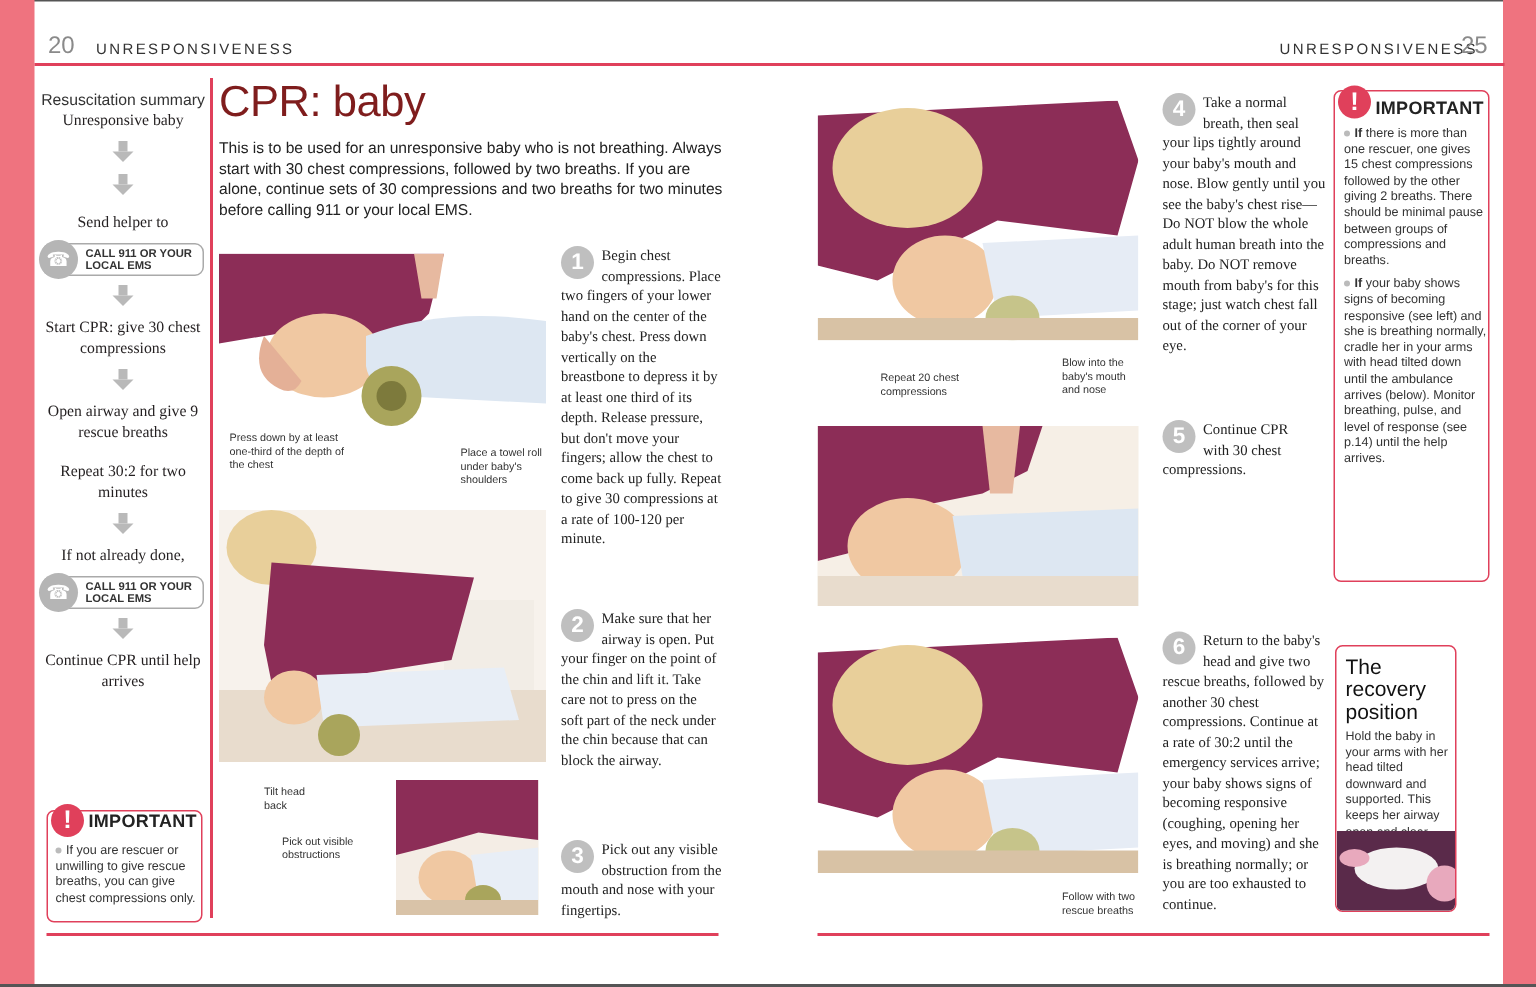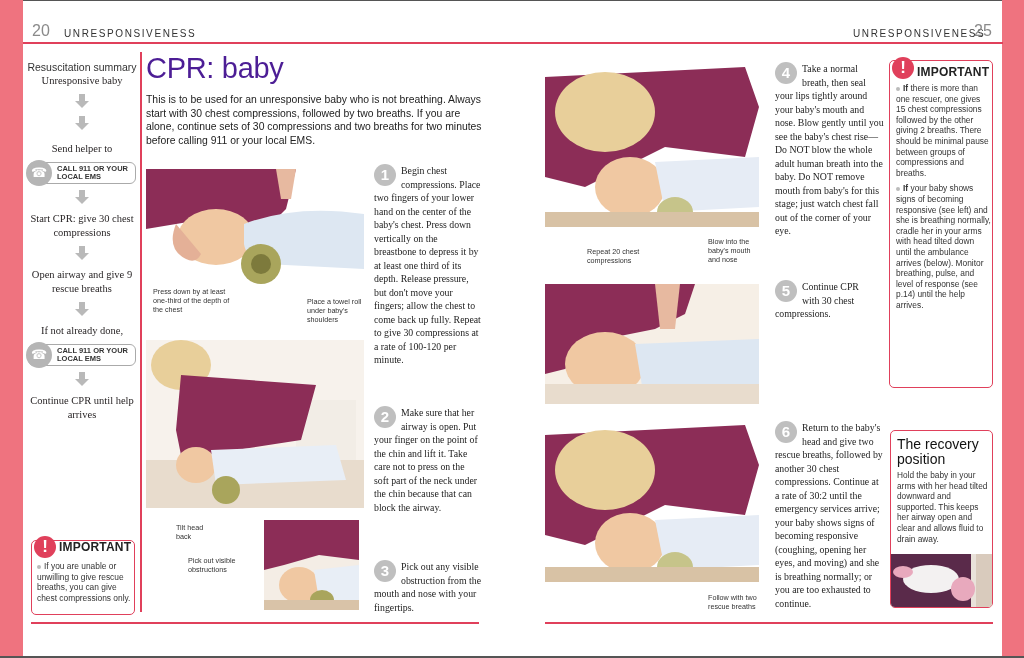--- a/index.html
+++ b/index.html
@@ -28,30 +28,30 @@
   .call-pill .ctext { margin-left: 28px; font-family: "Liberation Sans", sans-serif; font-weight: bold; font-size: 7.5px; line-height: 8px; color: #333; text-align: left; }
   .vsep { position: absolute; left: 140px; top: 52px; width: 2px; height: 560px; background: #e0405b; }
 
   .imp-box { position: absolute; border: 1.5px solid #e0405b; border-radius: 5px; background: #fff; }
   .imp-badge { position: absolute; left: 6px; top: -2px; width: 22px; height: 22px; border-radius: 50%; background: #e0405b; color: #fff; font-weight: bold; font-size: 17px; text-align: center; line-height: 22px; }
   .imp-title { font-family: "Liberation Sans", sans-serif; font-size: 12px; font-weight: bold; color: #222; letter-spacing: 0.2px; }
   .imp-text { font-size: 8.4px; line-height: 10.6px; color: #333; }
   .imp-text p { margin-bottom: 5px; }
   .bullet { display: inline-block; width: 4px; height: 4px; border-radius: 50%; background: #bbb; margin-right: 3px; vertical-align: middle; }
 
-  .title { position: absolute; left: 146px; top: 52px; font-size: 29px; color: #4c1d95; font-weight: normal; letter-spacing: -0.3px; }
+  .title { position: absolute; left: 146px; top: 52px; font-size: 29px; color: #7f1d1d; font-weight: normal; letter-spacing: -0.3px; }
   .intro { position: absolute; left: 146px; top: 93px; width: 340px; font-size: 10.4px; line-height: 13.6px; color: #222; }
 
   .photo { position: absolute; overflow: hidden; }
   .caption { position: absolute; font-size: 7.2px; line-height: 9px; color: #333; }
 
   .stepblock { position: absolute; font-family: "Liberation Serif", serif; font-size: 9.8px; line-height: 13.5px; color: #222; }
   .num { float: left; width: 22px; height: 22px; border-radius: 50%; background: #bfbfbf; color: #fff; font-family: "Liberation Sans", sans-serif; font-weight: bold; font-size: 15px; text-align: center; line-height: 22px; margin: 0 5px 0 0; }
 
-  .recovery-box { position: absolute; left: 890px; top: 430px; width: 103px; height: 178px; border: 1.5px solid #e0405b; border-radius: 5px; overflow: hidden; background: #fff; }
+  .recovery-box { position: absolute; left: 890px; top: 430px; width: 81px; height: 178px; border: 1.5px solid #e0405b; border-radius: 5px; overflow: hidden; background: #fff; }
   .recovery-title { font-size: 14px; line-height: 15px; color: #111; padding: 6px 0 0 6px; }
   .recovery-text { font-size: 8.3px; line-height: 10.6px; color: #333; padding: 3px 4px 0 6px; }
 </style>
 </head>
 <body>
 
 <div class="page-frame-top"></div>
 <div class="edge left"></div>
 <div class="edge right"></div>
 
@@ -68,36 +68,37 @@
   <div class="arrow-shape"></div>
   <div class="step" style="margin-top:12px;">Send helper to</div>
   <div class="call-pill">
     <span class="phone">☎</span>
     <span class="ctext">CALL 911 OR YOUR LOCAL EMS</span>
   </div>
   <div class="arrow-shape"></div>
   <div class="step">Start CPR: give 30 chest compressions</div>
   <div class="arrow-shape"></div>
   <div class="step">Open airway and give 9 rescue breaths</div>
+  <div class="step" style="margin-top:12px;">Repeat 30:2 for two minutes</div>
   <div class="arrow-shape"></div>
   <div class="step">If not already done,</div>
   <div class="call-pill">
     <span class="phone">☎</span>
     <span class="ctext">CALL 911 OR YOUR LOCAL EMS</span>
   </div>
   <div class="arrow-shape"></div>
   <div class="step">Continue CPR until help arrives</div>
 </div>
 <div class="vsep"></div>
 
 <div class="imp-box" style="left:31px; top:540px; width:104px; height:75px;">
   <div class="imp-badge" style="left:2px; top:-5px;">!</div>
   <div class="imp-title" style="position:absolute; left:27px; top:-1px;">IMPORTANT</div>
   <div class="imp-text" style="position:absolute; left:5px; top:20px; width:96px;">
-    <span class="bullet"></span><span>If</span> <span>you are unable or unwilling to give rescue breaths, you can give chest compressions only.</span>
+    <span class="bullet"></span><span>If</span> <span>you are rescuer or unwilling to give rescue breaths, you can give chest compressions only.</span>
   </div>
 </div>
 
 <div class="title">CPR: baby</div>
 <div class="intro">This is to be used for an unresponsive baby who is not breathing. Always start with 30 chest compressions, followed by two breaths. If you are alone, continue sets of 30 compressions and two breaths for two minutes before calling 911 or your local EMS.</div>
 
 <div class="photo" style="left:146px; top:169px; width:218px; height:115px; background:linear-gradient(180deg,#fff 0%,#fff 100%);">
   <svg width="218" height="115" viewBox="0 0 218 115">
     <path d="M0 0 H150 L140 40 L120 60 L60 50 L0 60 Z" fill="#8c2d57"></path>
     <path d="M130 0 L150 0 L145 30 L135 30 Z" fill="#e7b9a0"></path>

